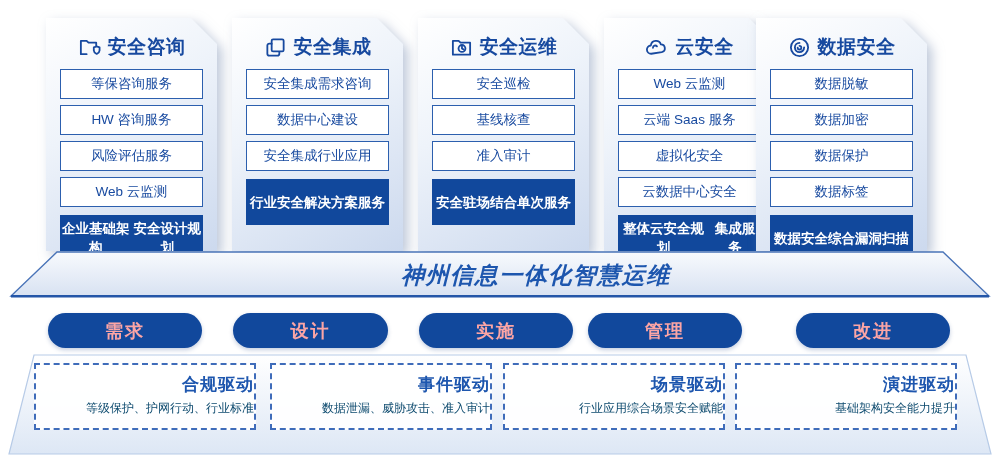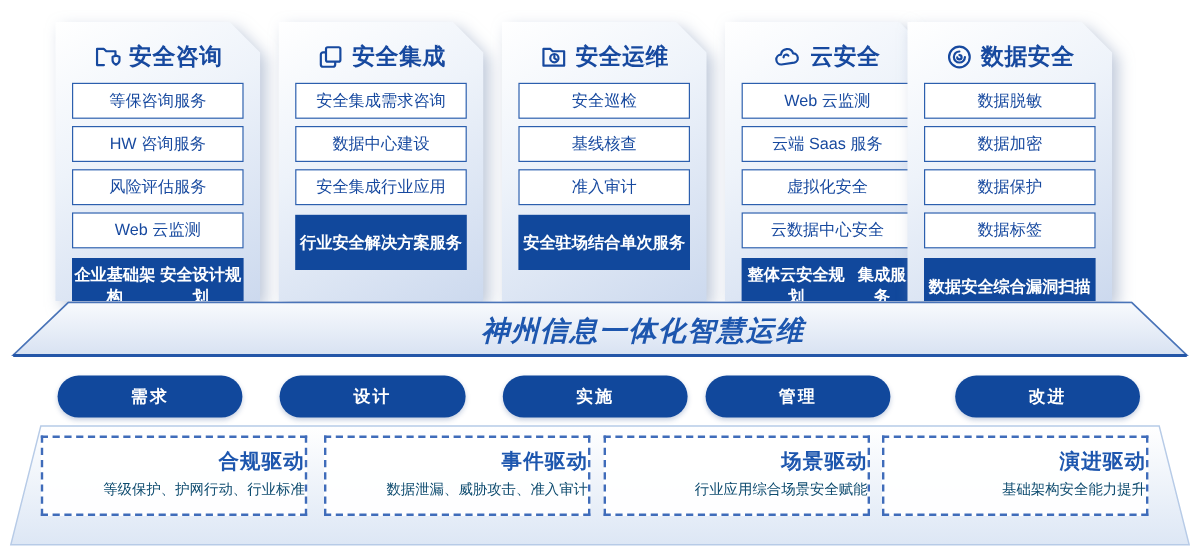--- a/index.html
+++ b/index.html
@@ -28,21 +28,21 @@
     font-size:13.5px;line-height:19px;display:flex;flex-direction:row;
     align-items:center;justify-content:center;text-align:center;}
   
   .banner-svg{position:absolute;top:251px;left:0;}
   .banner-title{position:absolute;top:260px;left:0;width:1000px;text-align:center;
     font-size:23px;font-weight:bold;font-style:italic;color:#1d56ae;letter-spacing:1.5px;padding-left:36px;}
   
   .plat-svg{position:absolute;top:354px;left:0;}
   
   .pill{position:absolute;top:313px;height:35px;border-radius:18px;background:#11489c;
-    color:#ffffff;font-weight:bold;font-size:14px;letter-spacing:2px;
+    color:#fca5a5;font-weight:bold;font-size:18px;letter-spacing:2px;
     display:flex;align-items:center;justify-content:center;
     box-shadow:0 2px 4px rgba(20,60,130,.25);}
   .p0{left:48px;width:154px}.p1{left:233px;width:155px}.p2{left:419px;width:154px}
   .p3{left:588px;width:154px}.p4{left:796px;width:154px}
   
   .driver{position:absolute;top:363px;width:222px;height:67px;box-sizing:border-box;
     border:2px dashed #3f6cba;background:rgba(255,255,255,.93);text-align:right;}
   .d0{left:34px}.d1{left:270px}.d2{left:503px}.d3{left:735px}
   .driver-title{margin-top:8px;font-size:17px;font-weight:bold;color:#1d56ae;letter-spacing:1px;}
   .driver-desc{margin-top:4px;font-size:12px;color:#0c4a6e;white-space:nowrap;}

